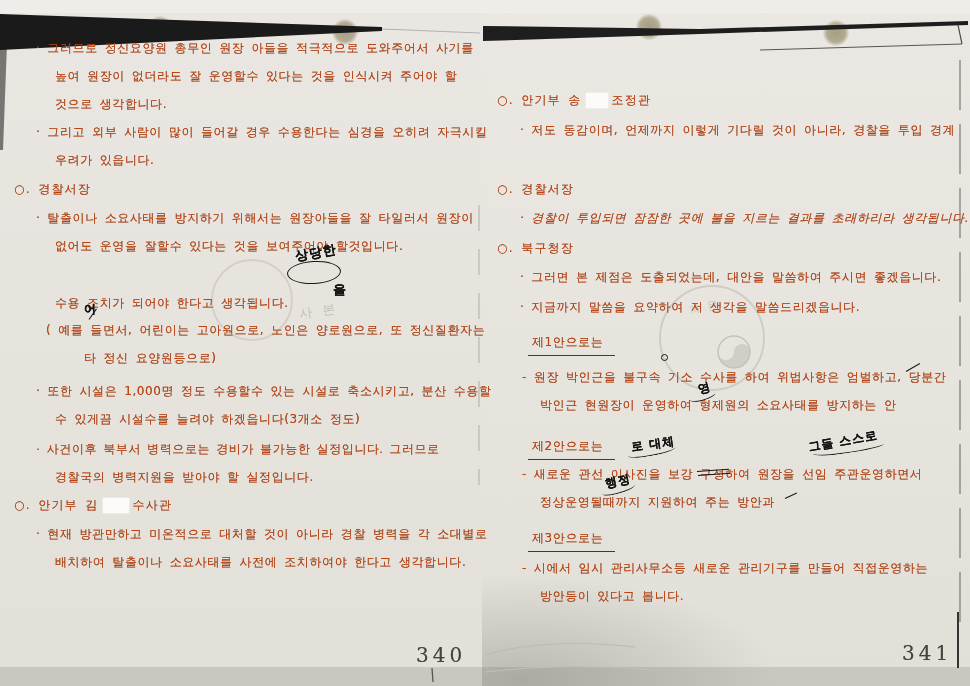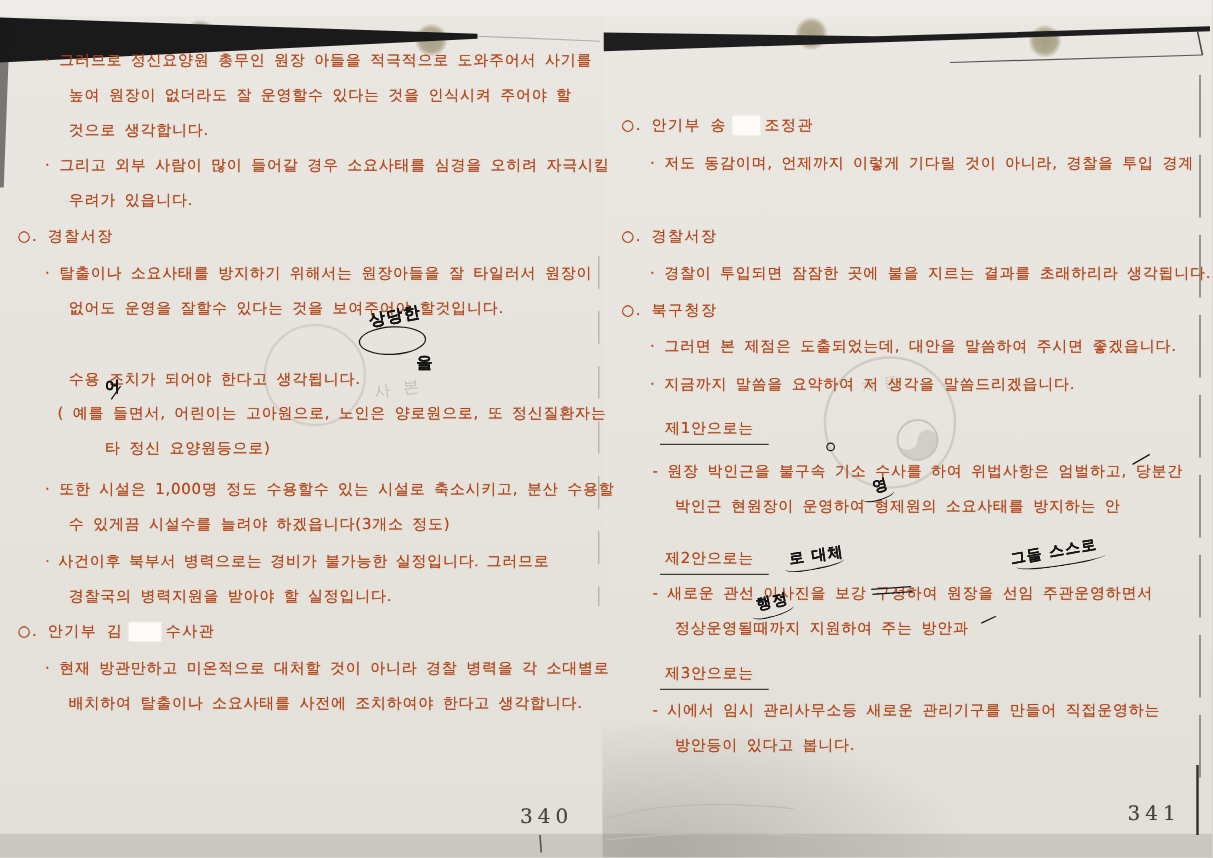--- a/index.html
+++ b/index.html
@@ -20,21 +20,21 @@
   .page{position:absolute;top:0;bottom:0;}
   #page-340{left:0;width:482px;}
   #page-341{left:482px;width:488px;}
   .line{
     position:absolute;white-space:nowrap;
     font-size:12px;letter-spacing:.6px;word-spacing:2.5px;
     color:#c2410c;text-shadow:0 0 .6px rgba(64,62,58,.55);
   }
   .line.header{letter-spacing:1.2px;}
   .line.plan{border-bottom:1.6px solid #3d3c3a;padding:0 12px 4px 4px;margin-left:-4px;}
-  .line.pagenum{font-family:"DejaVu Serif",serif;font-size:16px;letter-spacing:4px;color:#46443f;}
+  .line.pagenum{font-family:"DejaVu Serif",serif;font-size:20px;letter-spacing:4px;color:#46443f;}
   .redact{display:inline-block;height:15px;background:#fcfbf9;vertical-align:middle;margin:0 4px;box-shadow:0 0 2px rgba(255,255,255,.9);}
   .hand{position:absolute;white-space:nowrap;color:#151515;font-weight:bold;letter-spacing:1px;text-shadow:0 0 .4px #000;}
   .hand-line{position:absolute;height:0;border-top:1.4px solid #161616;transform-origin:left center;}
   .hand-swoosh{position:absolute;height:7px;border-bottom:1.5px solid #161616;border-radius:0 0 90% 70%/0 0 7px 7px;transform-origin:left center;}
   .hand-ellipse{position:absolute;border:1.4px solid #161616;border-radius:50%;transform-origin:center;}
   .hand-circle{position:absolute;border:1.2px solid #161616;border-radius:50%;}
   .hole{position:absolute;width:26px;height:26px;border-radius:50%;
     background:radial-gradient(circle,#a59e83 0%,#b2ab92 50%,rgba(227,224,218,0) 74%);}
   svg.artifacts{position:absolute;left:0;top:0;pointer-events:none;}
 </style>
@@ -74,21 +74,21 @@
     <path d="M479,205 L479,485" stroke="#b0ada6" stroke-width="1" stroke-dasharray="26,18"></path>
     <path d="M432,668 L433,682" stroke="#555" stroke-width="1.3"></path>
     <path d="M485,655 q60,-18 150,-8" stroke="#bdbab2" stroke-width="1" fill="none"></path>
     <path d="M485,672 q80,-10 170,-2" stroke="#c2bfb7" stroke-width="1" fill="none"></path>
   </svg>
 
   <div class="page" id="page-340">
       <div class="line body" style="left: 36px; top: 40px;">· 그러므로 정신요양원 총무인 원장 아들을 적극적으로 도와주어서 사기를</div>
       <div class="line body" style="left: 55px; top: 68px;">높여 원장이 없더라도 잘 운영할수 있다는 것을 인식시켜 주어야 할</div>
       <div class="line body" style="left: 55px; top: 96px;">것으로 생각합니다.</div>
-      <div class="line body" style="left: 36px; top: 124px;">· 그리고 외부 사람이 많이 들어갈 경우 소요사태를 심경을 오히려 자극시킬</div>
+      <div class="line body" style="left: 36px; top: 124px;">· 그리고 외부 사람이 많이 들어갈 경우 수용한다는 심경을 오히려 자극시킬</div>
       <div class="line body" style="left: 55px; top: 152px;">우려가 있읍니다.</div>
       <div class="line header" style="left: 14px; top: 181px;">○. 경찰서장</div>
       <div class="line body" style="left: 36px; top: 210px;">· 탈출이나 소요사태를 방지하기 위해서는 원장아들을 잘 타일러서 원장이</div>
       <div class="line body" style="left: 55px; top: 238px;">없어도 운영을 잘할수 있다는 것을 보여주어야 할것입니다.</div>
       <div class="line body" style="left: 55px; top: 295px;">수용 조치가 되어야 한다고 생각됩니다.</div>
       <div class="line body" style="left: 46px; top: 322px;">( 예를 들면서, 어린이는 고아원으로, 노인은 양로원으로, 또 정신질환자는</div>
       <div class="line body" style="left: 84px; top: 350px;">타 정신 요양원등으로)</div>
       <div class="line body" style="left: 36px; top: 383px;">· 또한 시설은 1,000명 정도 수용할수 있는 시설로 축소시키고, 분산 수용할</div>
       <div class="line body" style="left: 55px; top: 411px;">수 있게끔 시설수를 늘려야 하겠읍니다(3개소 정도)</div>
       <div class="line body" style="left: 36px; top: 441px; font-family: Liberation Serif, serif;">· 사건이후 북부서 병력으로는 경비가 불가능한 실정입니다. 그러므로</div>
@@ -100,21 +100,21 @@
       <div class="hand" style="left: 295px; top: 244px; font-size: 13px; transform: rotate(-10deg);">상당한</div>
       <div class="hand-ellipse" style="left: 287px; top: 261px; width: 52px; height: 21px; transform: rotate(-3deg);"></div>
       <div class="hand" style="left: 333px; top: 281px; font-size: 13px; transform: rotate(0deg);">을</div>
       <div class="hand" style="left: 84px; top: 301px; font-size: 12px; transform: rotate(0deg);">어</div>
       <div class="hand-line" style="left: 89px; top: 319px; width: 13px; transform: rotate(-55deg);"></div>
     </div>
   <div class="page" id="page-341">
       <div class="line header" style="left: 15px; top: 92px;"><span>○. 안기부 송</span><span class="redact" style="width: 22px;"></span><span>조정관</span></div>
       <div class="line body" style="left: 38px; top: 122px;">· 저도 동감이며, 언제까지 이렇게 기다릴 것이 아니라, 경찰을 투입 경계</div>
       <div class="line header" style="left: 15px; top: 181px;">○. 경찰서장</div>
-      <div class="line body" style="left: 38px; top: 210px;">· 경찰이 투입되면 잠잠한 곳에 불을 지르는 결과를 초래하리라 생각됩니다.</div>
+      <div class="line body" style="left: 38px; top: 210px; font-style: italic;">· 경찰이 투입되면 잠잠한 곳에 불을 지르는 결과를 초래하리라 생각됩니다.</div>
       <div class="line header" style="left: 15px; top: 240px;">○. 북구청장</div>
       <div class="line body" style="left: 38px; top: 269px;">· 그러면 본 제점은 도출되었는데, 대안을 말씀하여 주시면 좋겠읍니다.</div>
       <div class="line body" style="left: 38px; top: 299px;">· 지금까지 말씀을 요약하여 저 생각을 말씀드리겠읍니다.</div>
       <div class="line plan" style="left: 50px; top: 334px;">제1안으로는</div>
       <div class="line body" style="left: 40px; top: 369px;">- 원장 박인근을 불구속 기소 수사를 하여 위법사항은 엄벌하고, 당분간</div>
       <div class="line body" style="left: 58px; top: 397px;">박인근 현원장이 운영하여 형제원의 소요사태를 방지하는 안</div>
       <div class="line plan" style="left: 50px; top: 438px;">제2안으로는</div>
       <div class="line body" style="left: 40px; top: 466px;">- 새로운 관선 이사진을 보강 구성하여 원장을 선임 주관운영하면서</div>
       <div class="line body" style="left: 58px; top: 494px;">정상운영될때까지 지원하여 주는 방안과</div>
       <div class="line plan" style="left: 50px; top: 530px;">제3안으로는</div>

